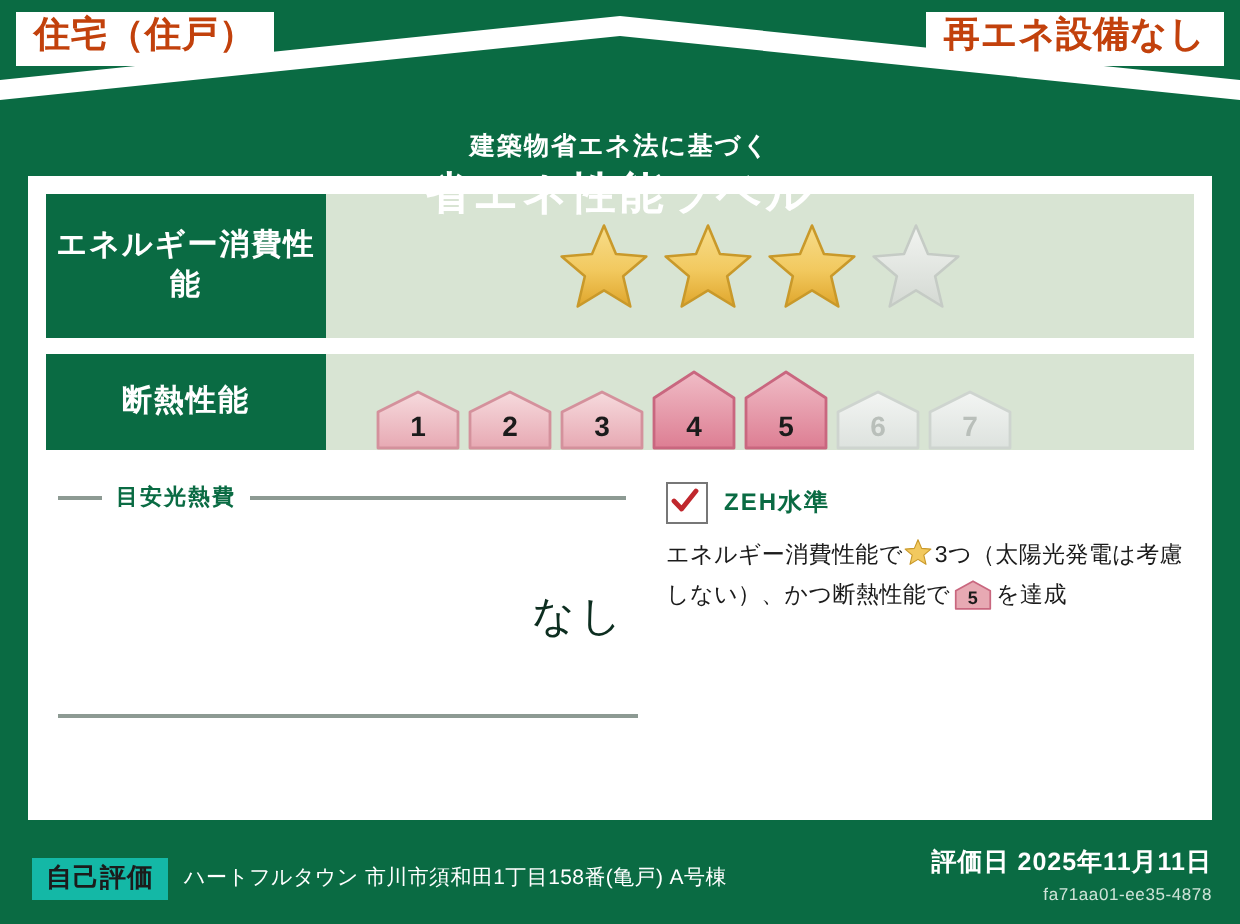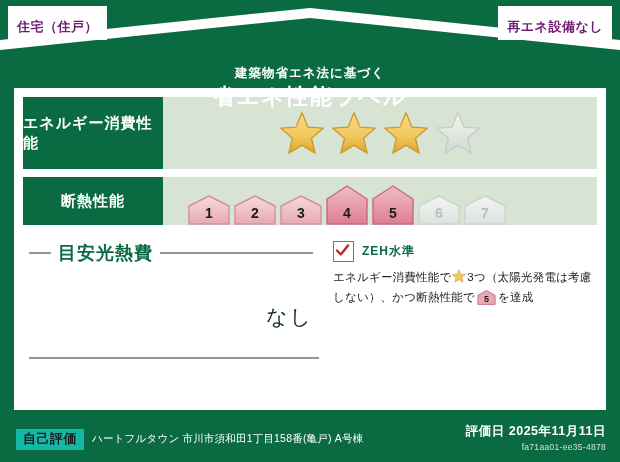--- a/index.html
+++ b/index.html
@@ -19,25 +19,25 @@
     height: 462px;
     background: #0a6b43;
     box-sizing: border-box;
   }
 
   
   .badge {
     position: absolute;
     top: 6px;
     background: #ffffff;
-    color: #701a75;
-    font-weight: bold;
-    font-size: 13px;
+    color: #c2410c;
+    font-weight: bold;
+    font-size: 18px;
     line-height: 1;
-    padding: 14px 9px 7px 9px;
+    padding: 2px 9px 7px 9px;
     letter-spacing: 0.5px;
     white-space: nowrap;
     z-index: 6;
   }
   .badge-left { left: 8px; }
   .badge-right { right: 8px; }
 
   
   .roof-band {
     position: absolute;
@@ -94,20 +94,21 @@
   .perf-row.second { height: 48px; margin-top: 8px; }
 
   .perf-key {
     width: 140px;
     flex: 0 0 140px;
     background: #0a6b43;
     color: #ffffff;
     display: flex;
     align-items: center;
     justify-content: center;
+    text-align: center;
     font-weight: bold;
     font-size: 15px;
     line-height: 1.35;
     letter-spacing: 1px;
   }
   .perf-val {
     flex: 1 1 auto;
     background: #d8e4d3;
     display: flex;
     align-items: center;
@@ -177,21 +178,21 @@
     gap: 7px;
     margin-top: 6px;
   }
   .cost-rule {
     flex: 1 1 auto;
     height: 2px;
     background: #8d9a93;
   }
   .cost-rule.short { flex: 0 0 22px; }
   .cost-title {
-    font-size: 18px;
+    font-size: 11px;
     font-weight: bold;
     color: #0a6b43;
     letter-spacing: 1px;
     white-space: nowrap;
   }
   .cost-value {
     text-align: right;
     font-size: 21px;
     font-weight: normal;
     color: #0d2e20;

